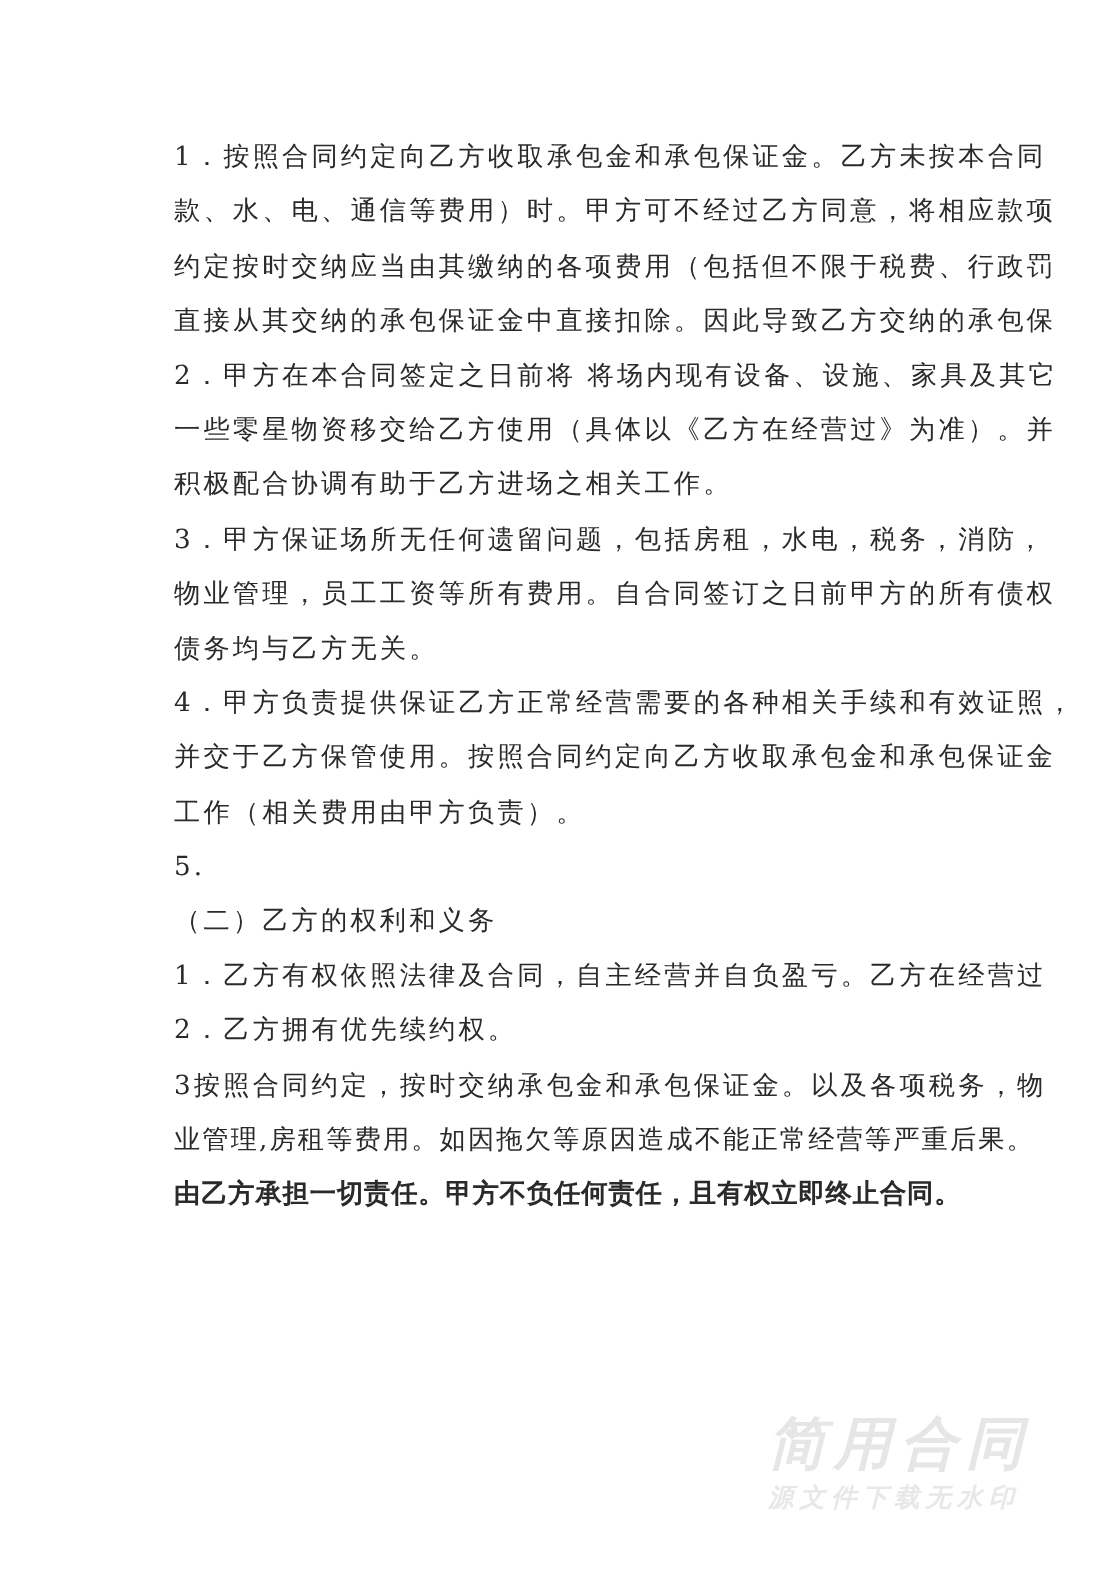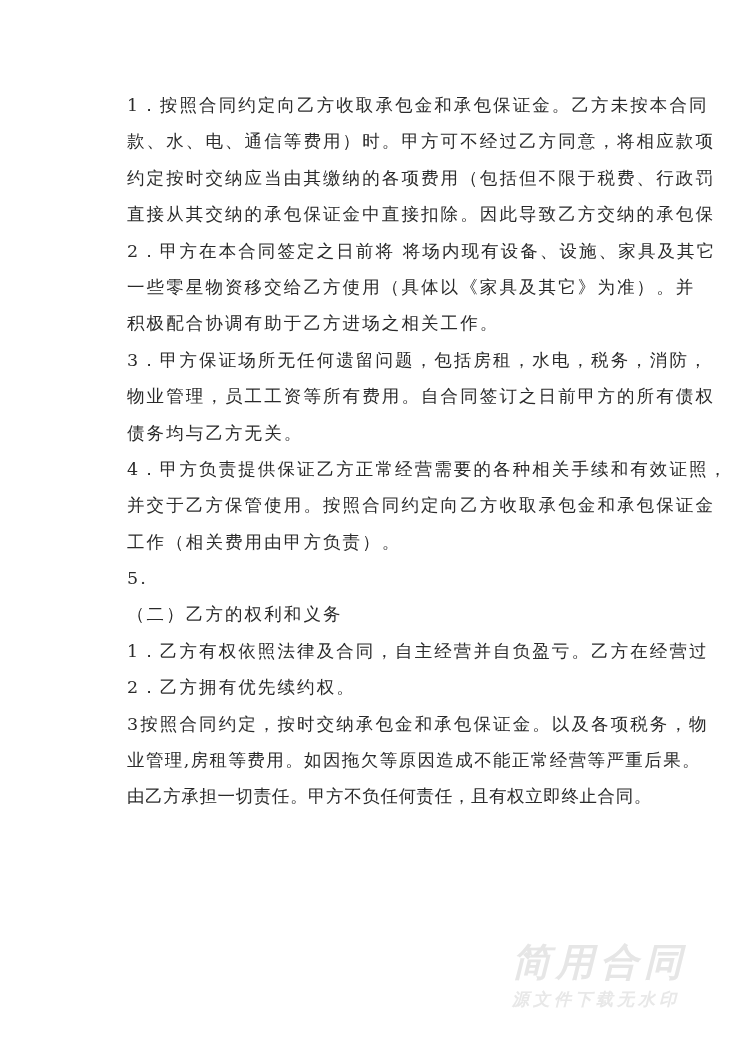--- a/index.html
+++ b/index.html
@@ -10,34 +10,35 @@
     body {
       width: 742px;
       height: 1049px;
       position: relative;
       overflow: hidden;
       font-family: "DejaVu Serif", "Liberation Serif", serif;
       color: #2a2a2a;
     }
     .page {
       position: absolute;
-      left: 127px;
+      left: 116px;
       top: 87px;
       width: 520px;
     }
     .line {
       height: 36.4px;
       line-height: 36.4px;
       font-size: 17.5px;
       letter-spacing: 2.1px;
       white-space: nowrap;
       overflow: visible;
     }
     .line.tight {
       letter-spacing: 0.6px;
+      font-weight: bold;
     }
     .line.mid {
       letter-spacing: 1.4px;
     }
     .watermark {
       position: absolute;
       left: 512px;
       top: 940px;
       width: 200px;
       text-align: left;
@@ -69,21 +70,21 @@
 
   <div>
     <div class="line">1．按照合同约定向乙方收取承包金和承包保证金。乙方未按本合同</div>
     <div class="line">款、水、电、通信等费用）时。甲方可不经过乙方同意，将相应款项</div>
     <div class="line">约定按时交纳应当由其缴纳的各项费用（包括但不限于税费、行政罚</div>
     <div class="line">直接从其交纳的承包保证金中直接扣除。因此导致乙方交纳的承包保</div>
   </div>
 
   <div>
     <div class="line">2．甲方在本合同签定之日前将 将场内现有设备、设施、家具及其它</div>
-    <div class="line">一些零星物资移交给乙方使用（具体以《家具及其它》为准）。并</div>
+    <div class="line">一些零星物资移交给乙方使用（具体以《乙方在经营过》为准）。并</div>
     <div class="line">积极配合协调有助于乙方进场之相关工作。</div>
   </div>
 
   <div>
     <div class="line">3．甲方保证场所无任何遗留问题，包括房租，水电，税务，消防，</div>
     <div class="line">物业管理，员工工资等所有费用。自合同签订之日前甲方的所有债权</div>
     <div class="line">债务均与乙方无关。</div>
   </div>
 
   <div>

